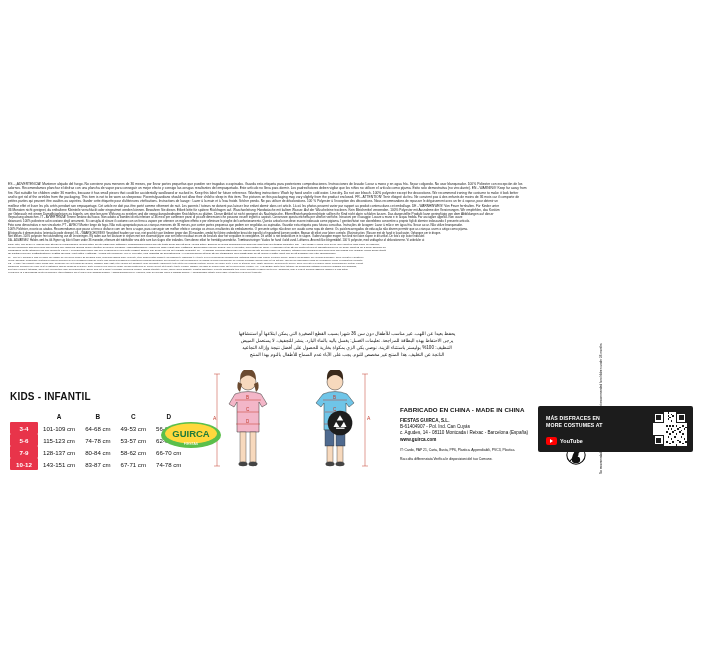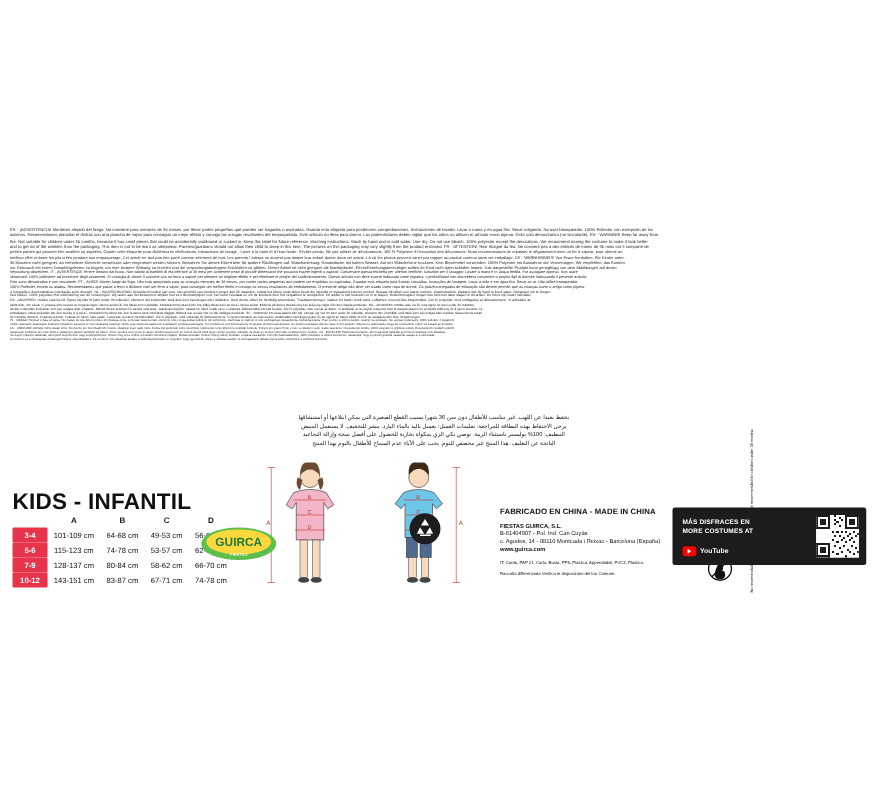--- a/index.html
+++ b/index.html
@@ -57,21 +57,21 @@
     font-size: 4.6px;
     line-height: 7px;
     color: #1a1a1a;
   }
 
   
   .kids-title {
     position: absolute;
     left: 10px;
     top: 391px;
-    font-size: 18px;
+    font-size: 10px;
     font-weight: bold;
     letter-spacing: 0.2px;
     color: #111;
   }
 
   
   .size-table {
     position: absolute;
     left: 10px;
     top: 412px;

